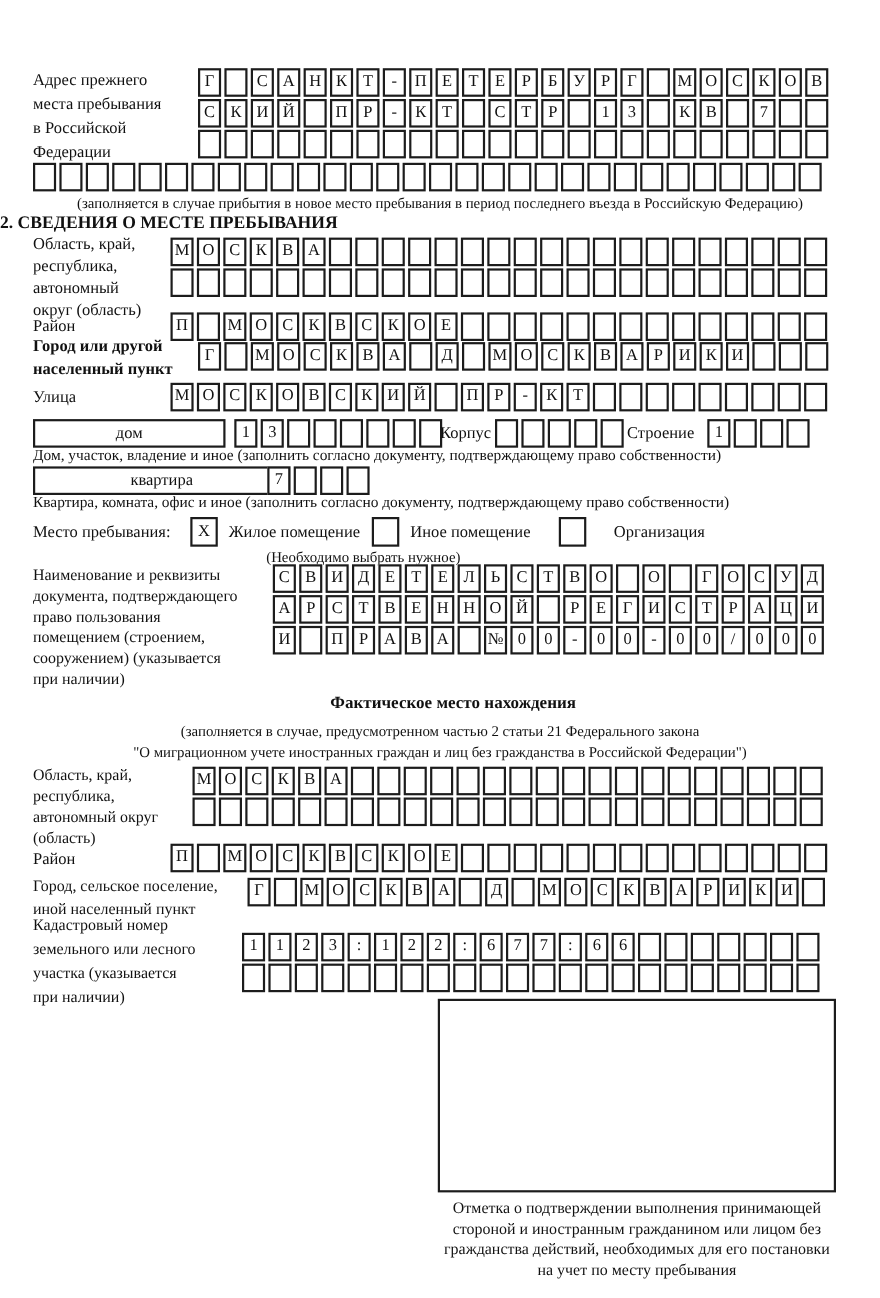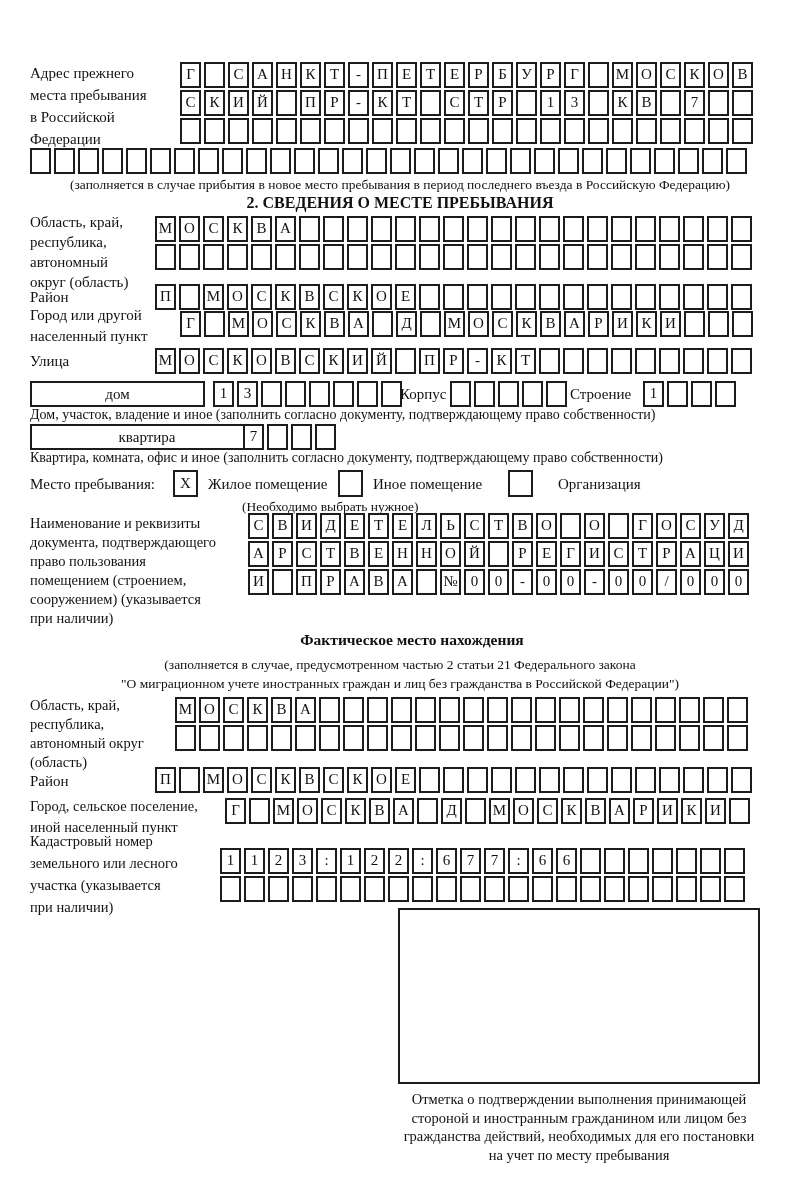--- a/index.html
+++ b/index.html
@@ -2,21 +2,21 @@
 <html><head>
 <meta charset="utf-8">
 <style>
   html,body{margin:0;padding:0;background:#fff;}
   .page{position:relative;width:800px;height:1180px;background:#fff;overflow:hidden;
         font-family:"Liberation Serif","DejaVu Serif",serif;color:#111;}
   .abs{position:absolute;}
   .lbl{font-size:15px;line-height:22px;}
   .lbl-tight{font-size:14.5px;line-height:19px;}
   .note{font-size:13.5px;line-height:17px;}
-  .title{font-size:16px;font-weight:bold;text-align:center;width:800px;}
+  .title{font-size:16px;font-weight:bold;width:800px;}
   .subtitle{font-size:15.5px;font-weight:bold;text-align:center;width:800px;}
   .center{text-align:center;width:800px;}
   .cellrow{display:flex;gap:3px;}
   .cell{flex:0 0 auto;width:21px;height:26px;box-sizing:border-box;border:2px solid #1c1c1c;
         font-size:15px;line-height:21px;text-align:center;background:#fff;}
   .wbox{box-sizing:border-box;border:2px solid #1c1c1c;height:26px;font-size:15px;
         line-height:22px;text-align:center;background:#fff;}
   .inlinelbl{font-size:15px;line-height:26px;}
   .chk{box-sizing:border-box;width:25px;height:27px;border:2px solid #1c1c1c;font-size:15px;
        line-height:22px;text-align:center;background:#fff;}
@@ -232,21 +232,21 @@
       <span class="cell"></span>
       <span class="cell"></span>
       <span class="cell"></span>
       <span class="cell"></span>
       <span class="cell"></span>
       <span class="cell"></span>
       <span class="cell"></span>
       <span class="cell"></span>
     </div>
 
-  <div class="abs lbl" style="top:305px;left:30px;width:150px;line-height:21px;">
+  <div class="abs lbl" style="top:305px;left:30px;width:150px;line-height:21px;font-weight:bold;">
     <div>Город или другой</div>
     <div>населенный пункт</div>
   </div>
   <div class="abs cellrow" style="top:311px;left:180px;">
       <span class="cell">Г</span>
       <span class="cell"></span>
       <span class="cell">М</span>
       <span class="cell">О</span>
       <span class="cell">С</span>
       <span class="cell">К</span>

